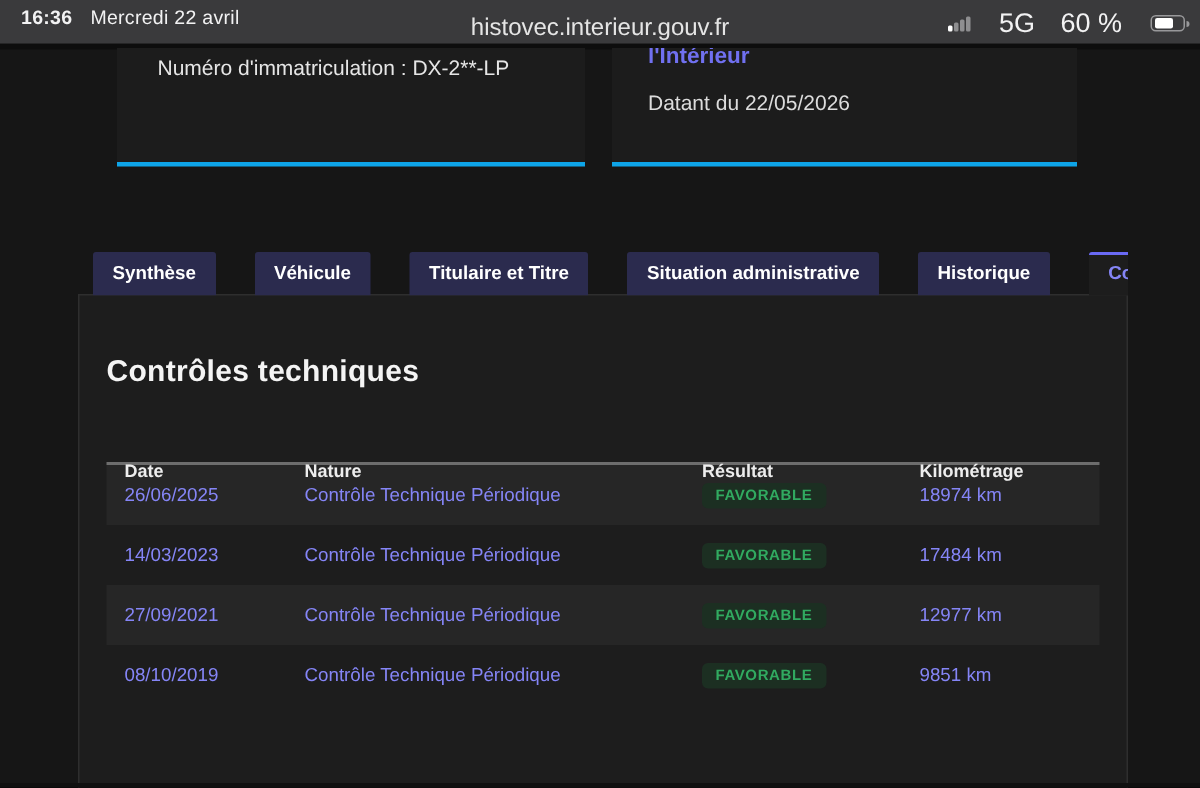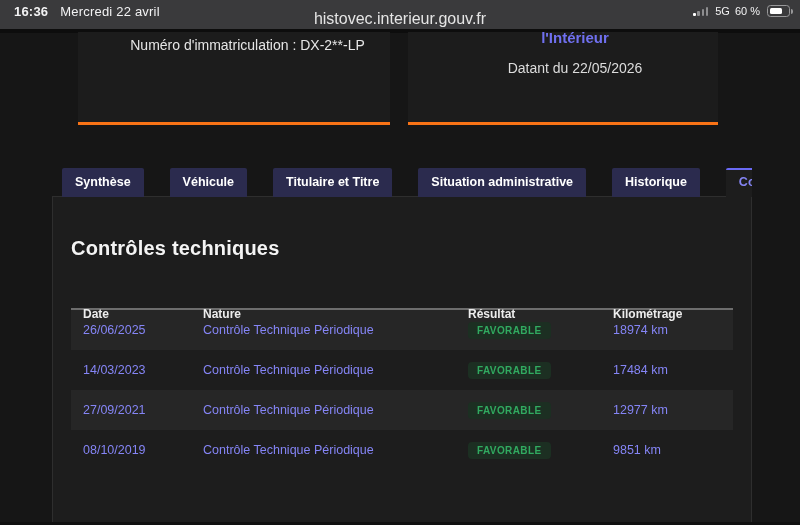--- a/index.html
+++ b/index.html
@@ -14,37 +14,37 @@
   .statusbar {
     position:absolute; left:0; top:0; width:800px; height:29px;
     background:#3a3a3c; color:#f2f2f3; z-index:30;
   }
   .sb-left { position:absolute; left:14px; top:4px; font-size:13px; letter-spacing:.2px; }
   .sb-left .sb-time { font-weight:bold; margin-right:12px; }
   .sb-url {
     position:absolute; left:0; bottom:1px; width:100%; text-align:center;
     font-size:16px; color:#e5e5e5;
   }
-  .sb-right { position:absolute; right:10px; top:5px; display:flex; align-items:center; gap:5px; font-size:11px; }
+  .sb-right { position:absolute; right:10px; top:5px; display:flex; align-items:center; gap:17px; font-size:18px; }
   .signal { display:flex; align-items:flex-end; gap:1.5px; height:10px; margin-right:2px; }
   .signal i { display:block; width:2.6px; border-radius:1px; background:#8e8e90; }
   .signal i:nth-child(1){ height:3.5px; background:#ffffff; }
   .signal i:nth-child(2){ height:5.5px; }
   .signal i:nth-child(3){ height:7.5px; }
   .signal i:nth-child(4){ height:9.5px; }
   .battery { position:relative; width:23px; height:11.5px; border:1px solid #98989a; border-radius:3.5px; margin-left:2px; }
   .battery .fill { position:absolute; left:1.5px; top:1.5px; height:6.5px; width:60%; background:#ffffff; border-radius:1.5px; }
   .battery .cap { position:absolute; right:-3.5px; top:3px; width:2px; height:4.5px; background:#98989a; border-radius:0 2px 2px 0; }
 
   
   .page { position:absolute; left:0; top:29px; width:800px; height:496px; background:#161616; }
   .toolbar-shadow { position:absolute; left:0; top:0; width:800px; height:4px; background:#0d0d0d; }
 
   
-  .card { position:absolute; top:3px; height:93px; background:#1c1c1c; border-bottom:3px solid #f97316; overflow:hidden;text-align:center; }
+  .card { position:absolute; top:3px; height:79px; background:#1c1c1c; border-bottom:3px solid #0ea5e9; overflow:hidden; }
   .card-left  { left:78px;  width:312px; }
   .card-right { left:408px; width:310px; }
   .card-left .card-text { margin:5px 0 0 27px; font-size:14px; color:#e6e6e6; }
   .card-right .card-title { margin:-3px 0 0 24px; font-size:15px; font-weight:bold; color:#7070f0; }
   .card-right .card-sub { margin:14px 0 0 24px; font-size:14px; color:#dcdcdc; }
 
   
   .tabs {
     position:absolute; left:52px; top:139px; width:700px; height:29px;
     display:flex; align-items:stretch; gap:26px; padding-left:10px;

